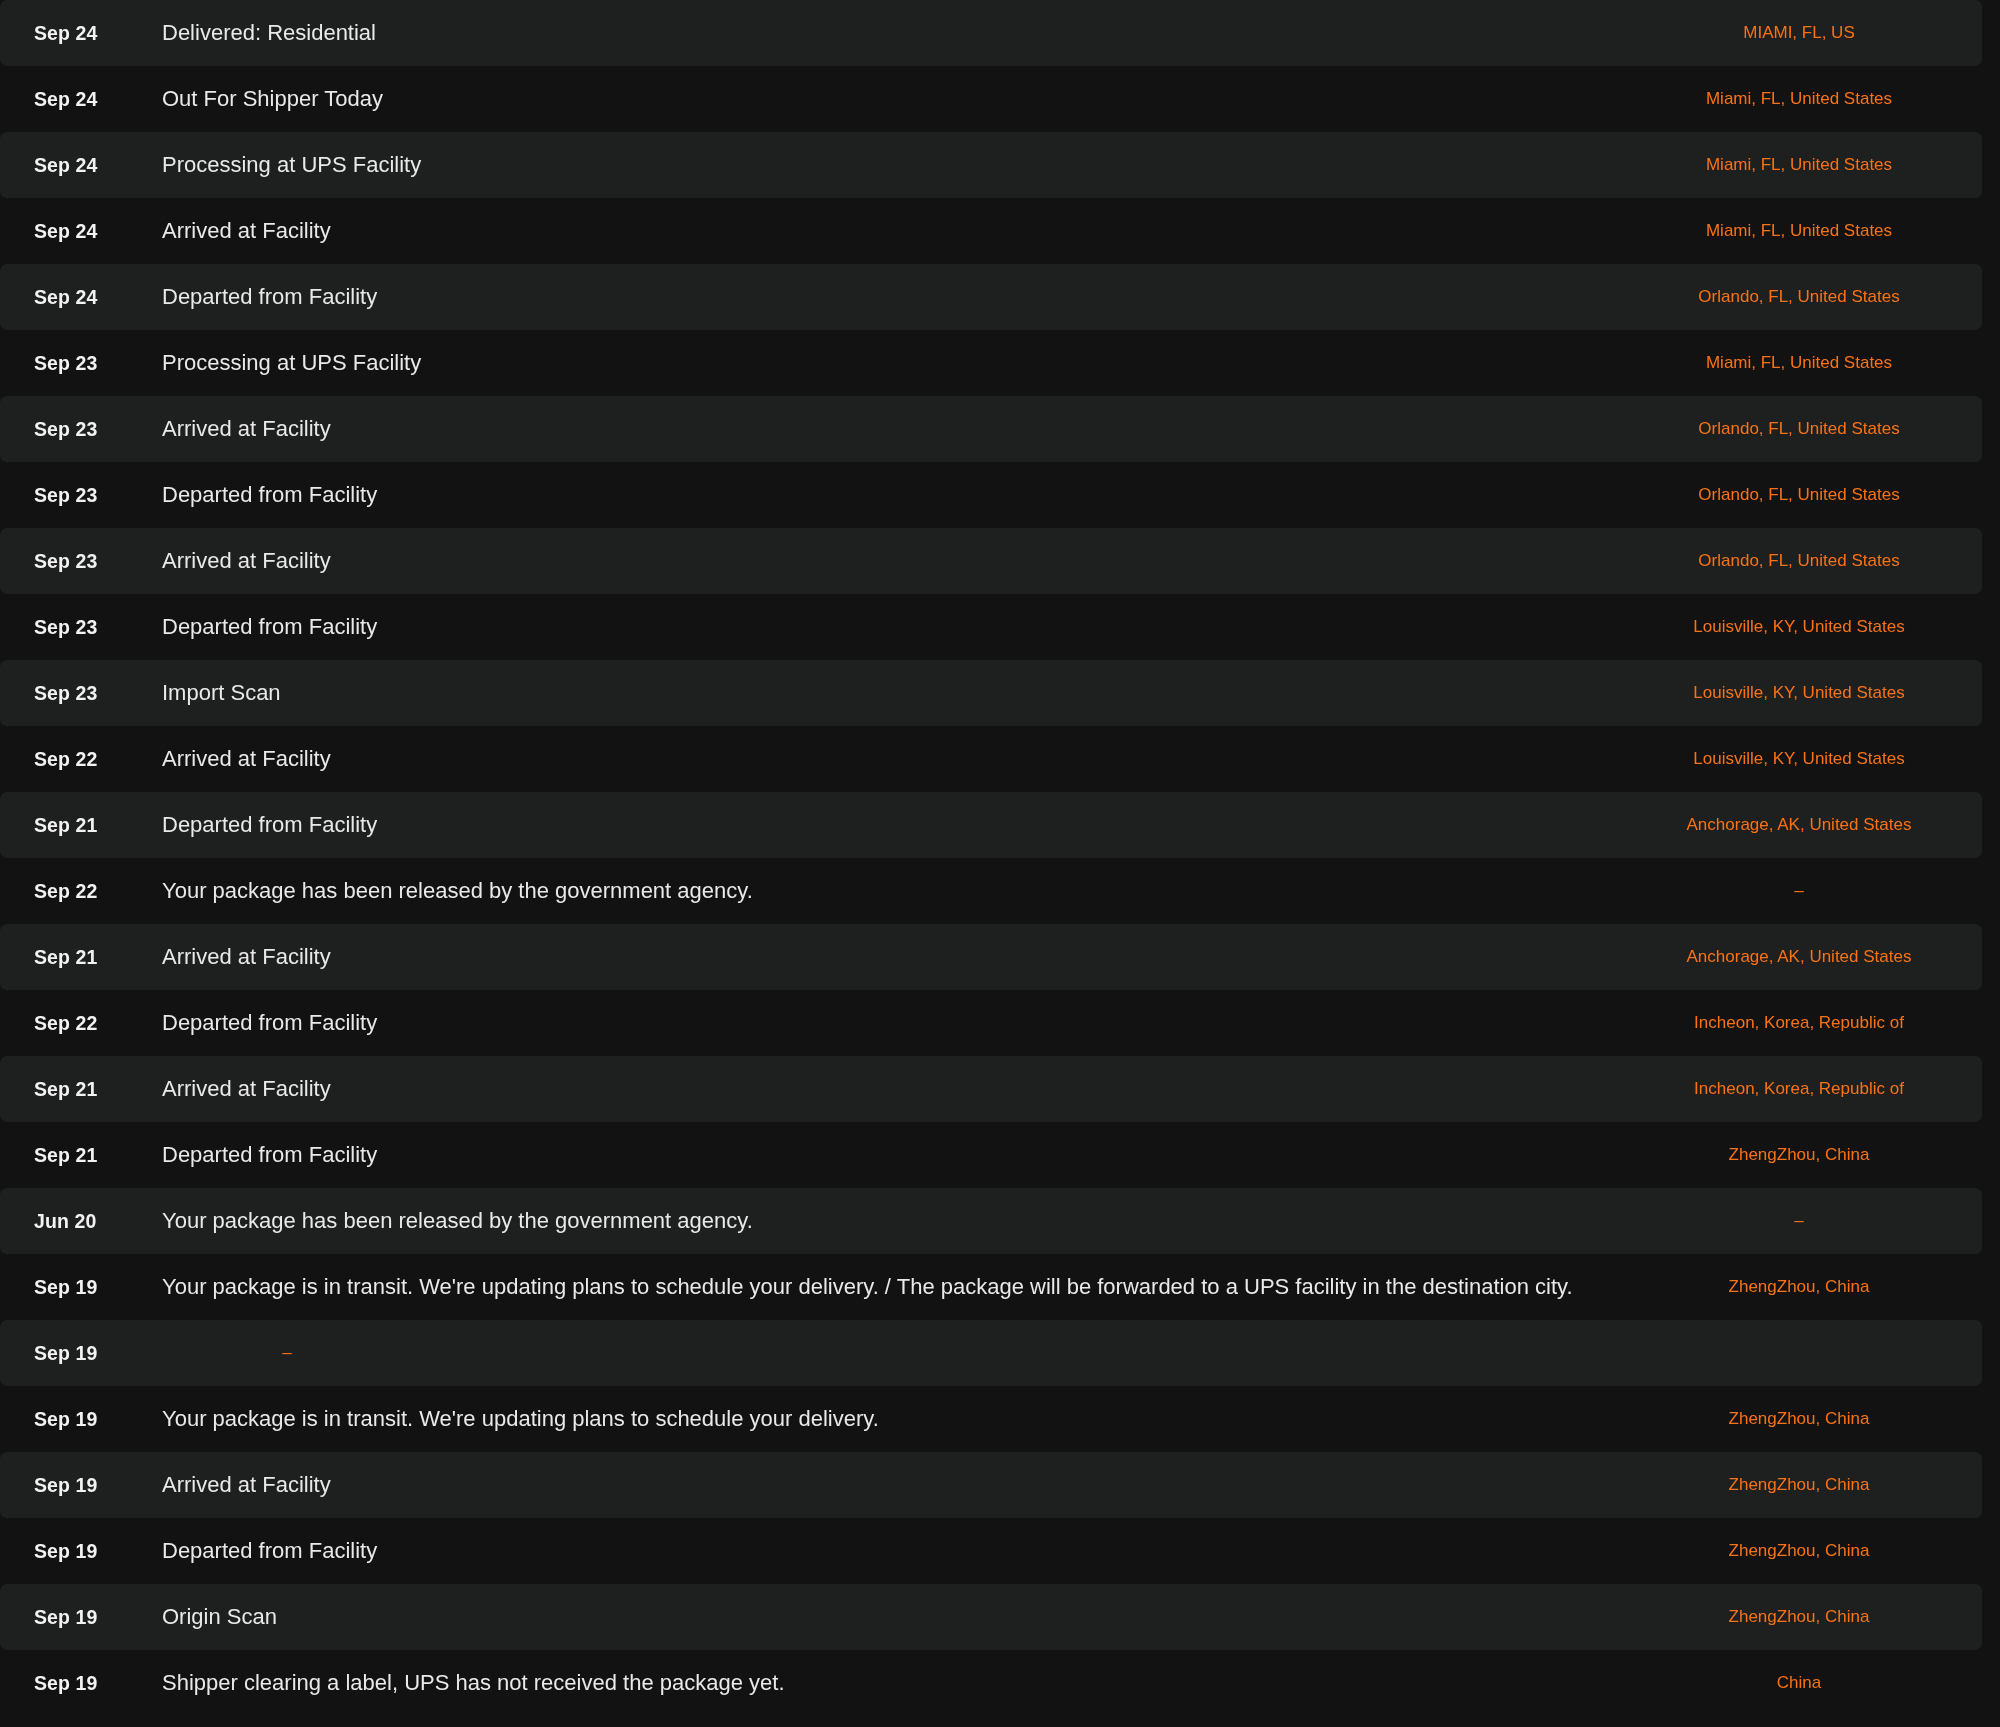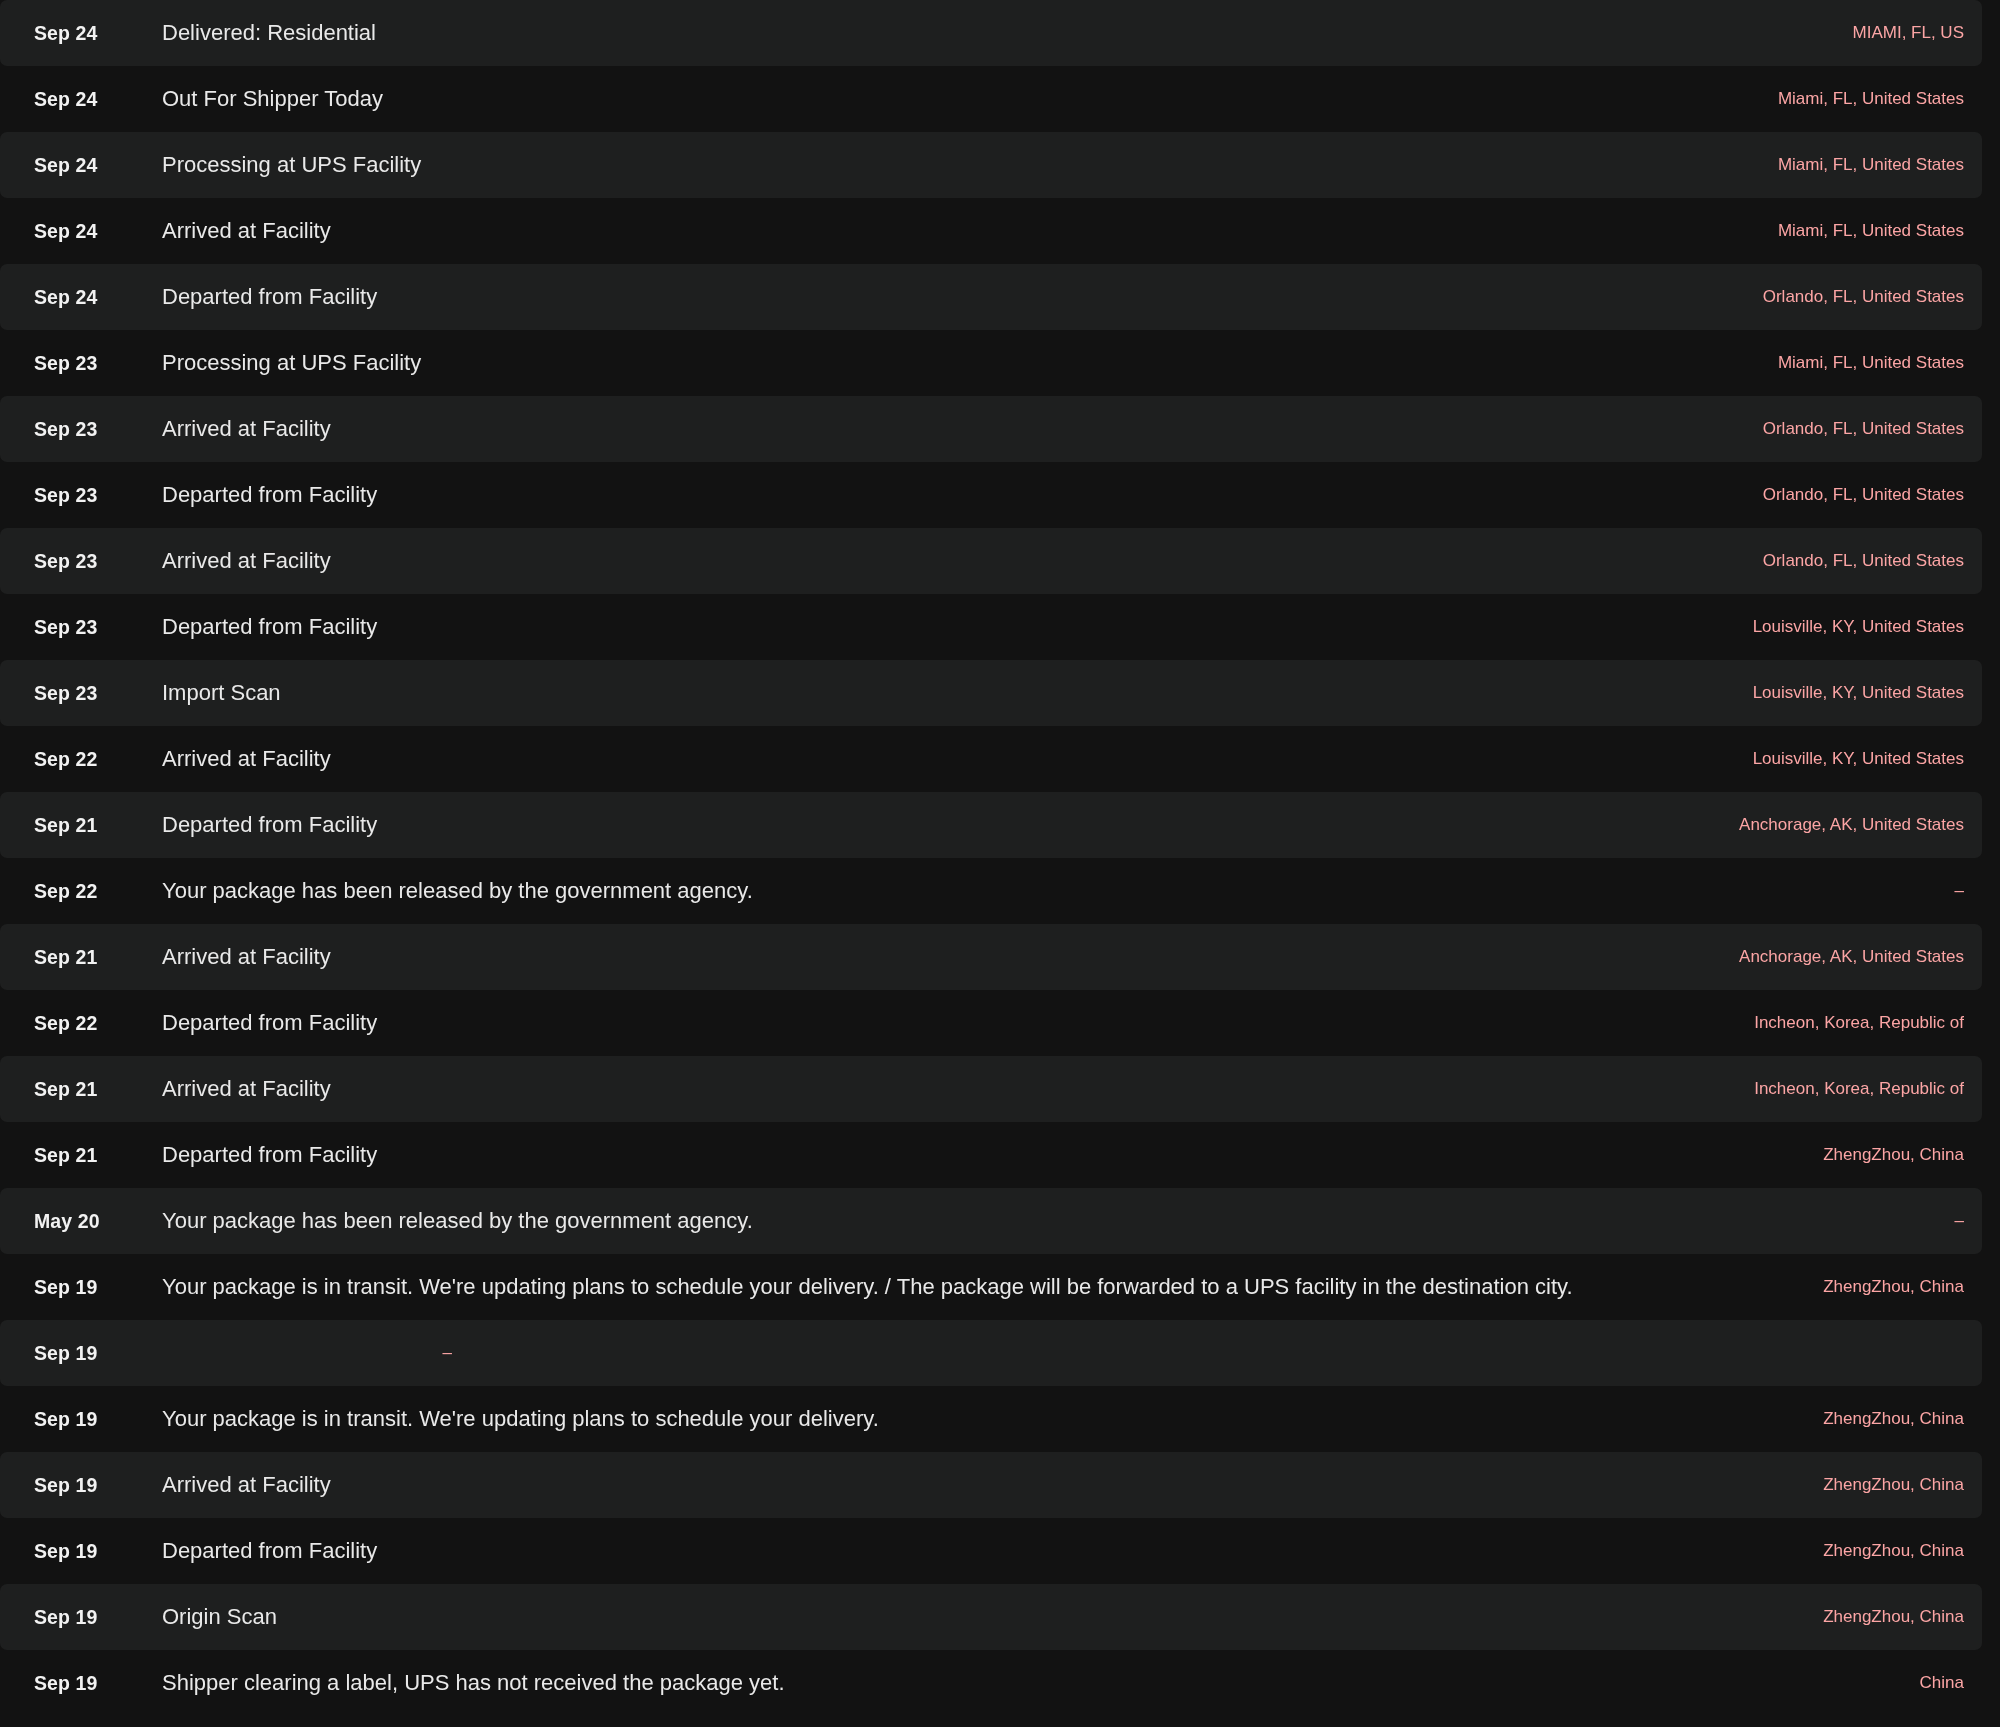--- a/index.html
+++ b/index.html
@@ -49,23 +49,23 @@
     font-weight: normal;
     color: #e9e9e9;
     padding-left: 40px;
     white-space: nowrap;
     overflow: hidden;
     text-overflow: ellipsis;
   }
   .event-location {
     flex: 0 0 330px;
     width: 330px;
-    text-align: right;
+    text-align: center;
     font-size: 17px;
-    color: #fca5a5;
+    color: #f97316;
     white-space: nowrap;
     overflow: hidden;
     text-overflow: ellipsis;
   }
 </style>
 </head>
 <body>
 
 <div id="tracking-list">
     <div class="event-row alt">
@@ -152,21 +152,21 @@
       <div class="event-date">Sep 21</div>
       <div class="event-status">Arrived at Facility</div>
       <div class="event-location">Incheon, Korea, Republic of</div>
     </div>
     <div class="event-row plain">
       <div class="event-date">Sep 21</div>
       <div class="event-status">Departed from Facility</div>
       <div class="event-location">ZhengZhou, China</div>
     </div>
     <div class="event-row alt">
-      <div class="event-date">May 20</div>
+      <div class="event-date">Jun 20</div>
       <div class="event-status">Your package has been released by the government agency.</div>
       <div class="event-location">–</div>
     </div>
     <div class="event-row plain">
       <div class="event-date">Sep 19</div>
       <div class="event-status">Your package is in transit. We're updating plans to schedule your delivery. / The package will be forwarded to a UPS facility in the destination city.</div>
       <div class="event-location">ZhengZhou, China</div>
     </div>
     <div class="event-row alt">
       <div class="event-date">Sep 19</div>

